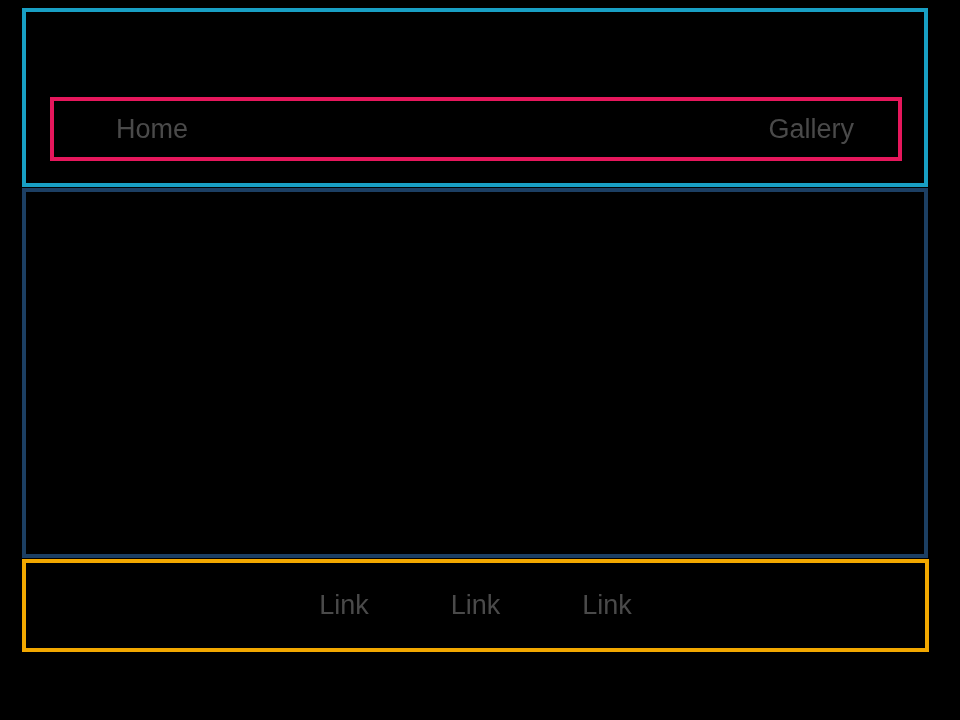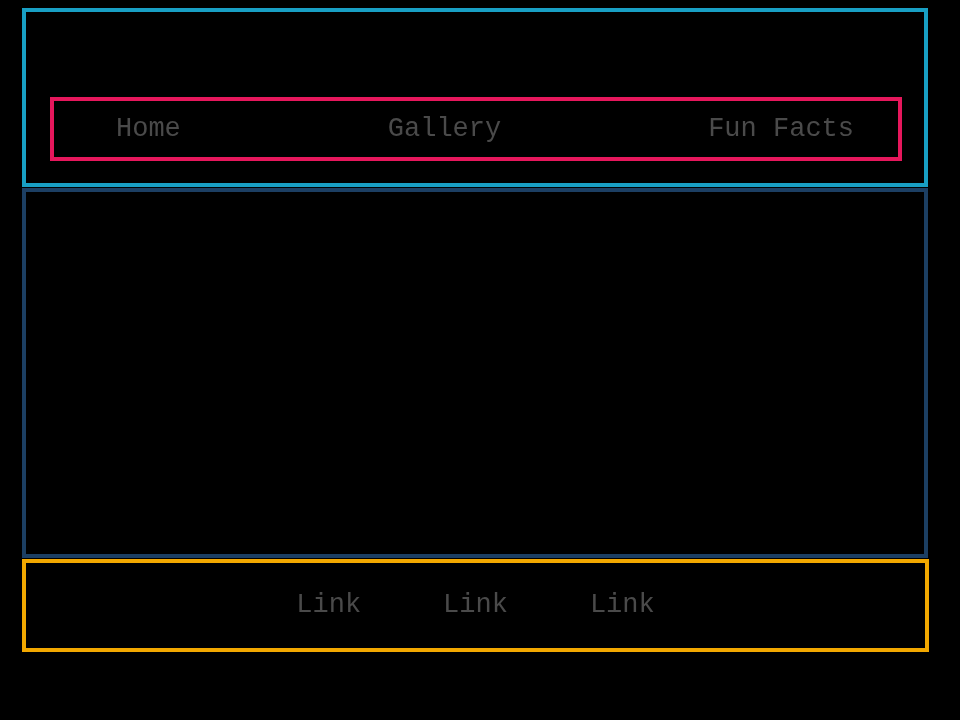--- a/index.html
+++ b/index.html
@@ -8,21 +8,20 @@
     width: 960px;
     height: 720px;
     background: var(--background, #000);
     font-family: "Liberation Sans", "DejaVu Sans", sans-serif;
     overflow: hidden;
   }
   .stage {
     position: relative;
     width: 960px;
     height: 720px;
-    font-family: Liberation Mono, monospace;
   }
   .box {
     position: absolute;
     box-sizing: border-box;
     background: transparent;
   }
   .header-box {
     left: 22px;
     top: 8px;
     width: 906px;
@@ -71,21 +70,20 @@
 </style>
 </head>
 <body>
 
 <div class="stage">
 
   <div class="box header-box">
     <div class="nav-box">
       <span class="nav-item">Home</span>
       <span class="nav-item">Gallery</span>
-      <span class="nav-item">Fun Facts</span>
     </div>
   </div>
 
   <div class="box main-box"></div>
 
   <div class="box footer-box">
     <span class="footer-link">Link</span>
     <span class="footer-link">Link</span>
     <span class="footer-link">Link</span>
   </div>

